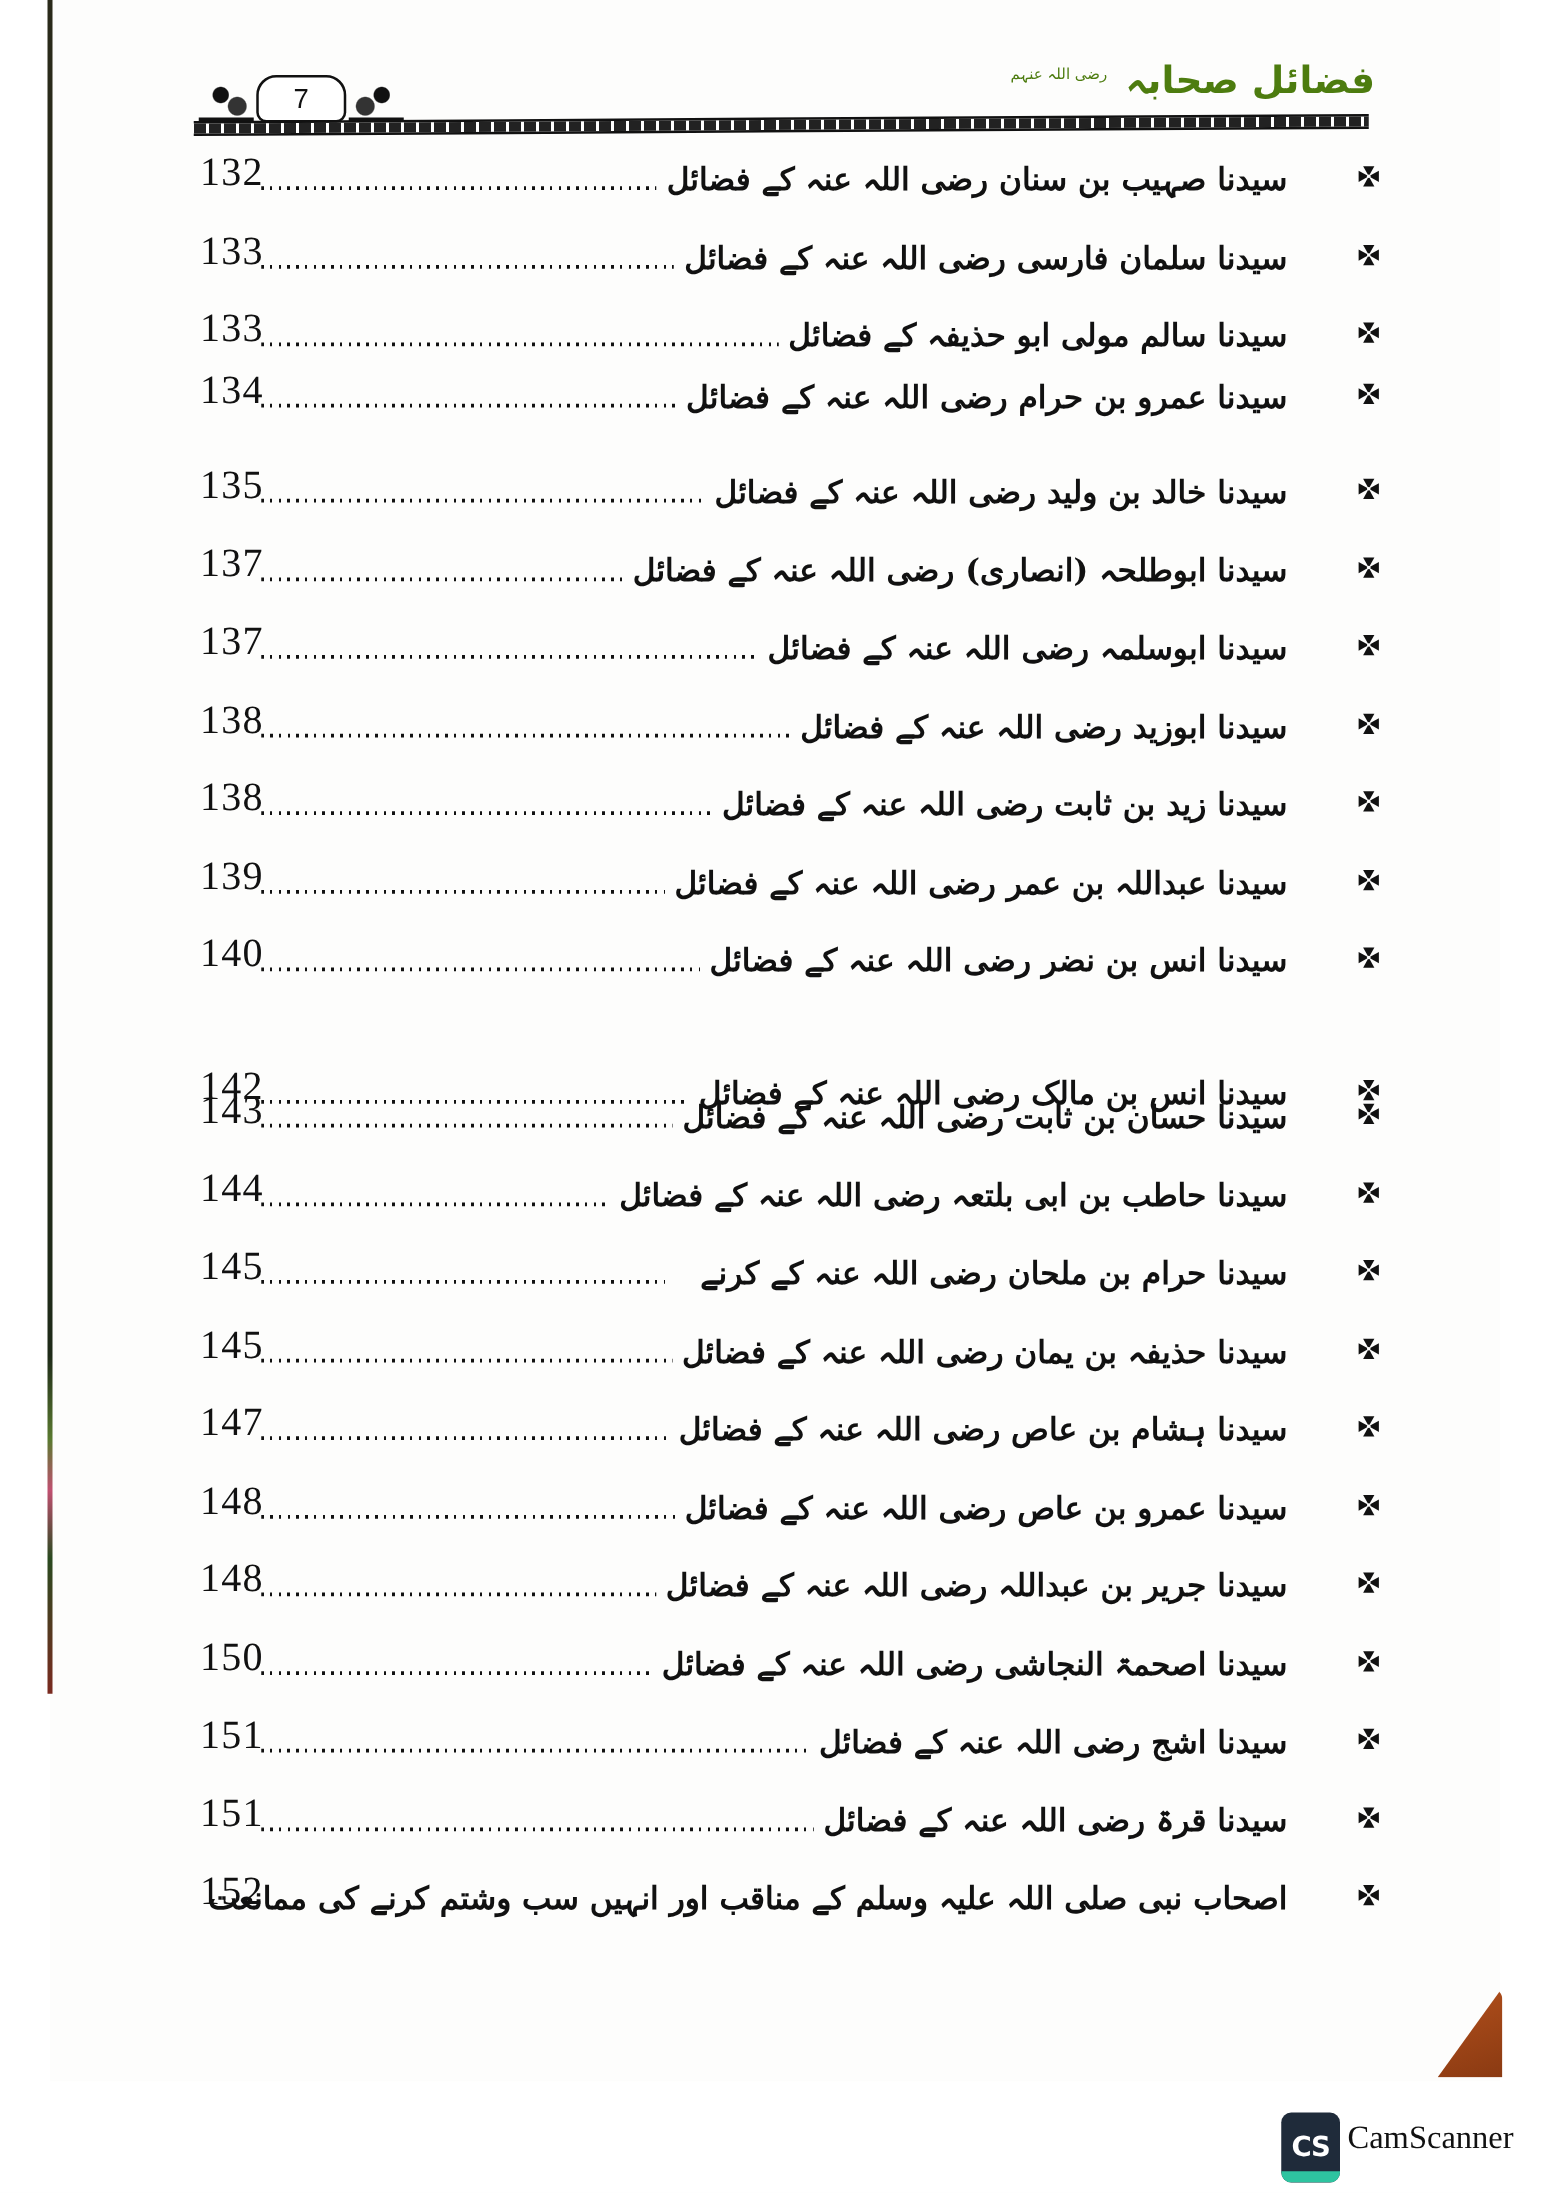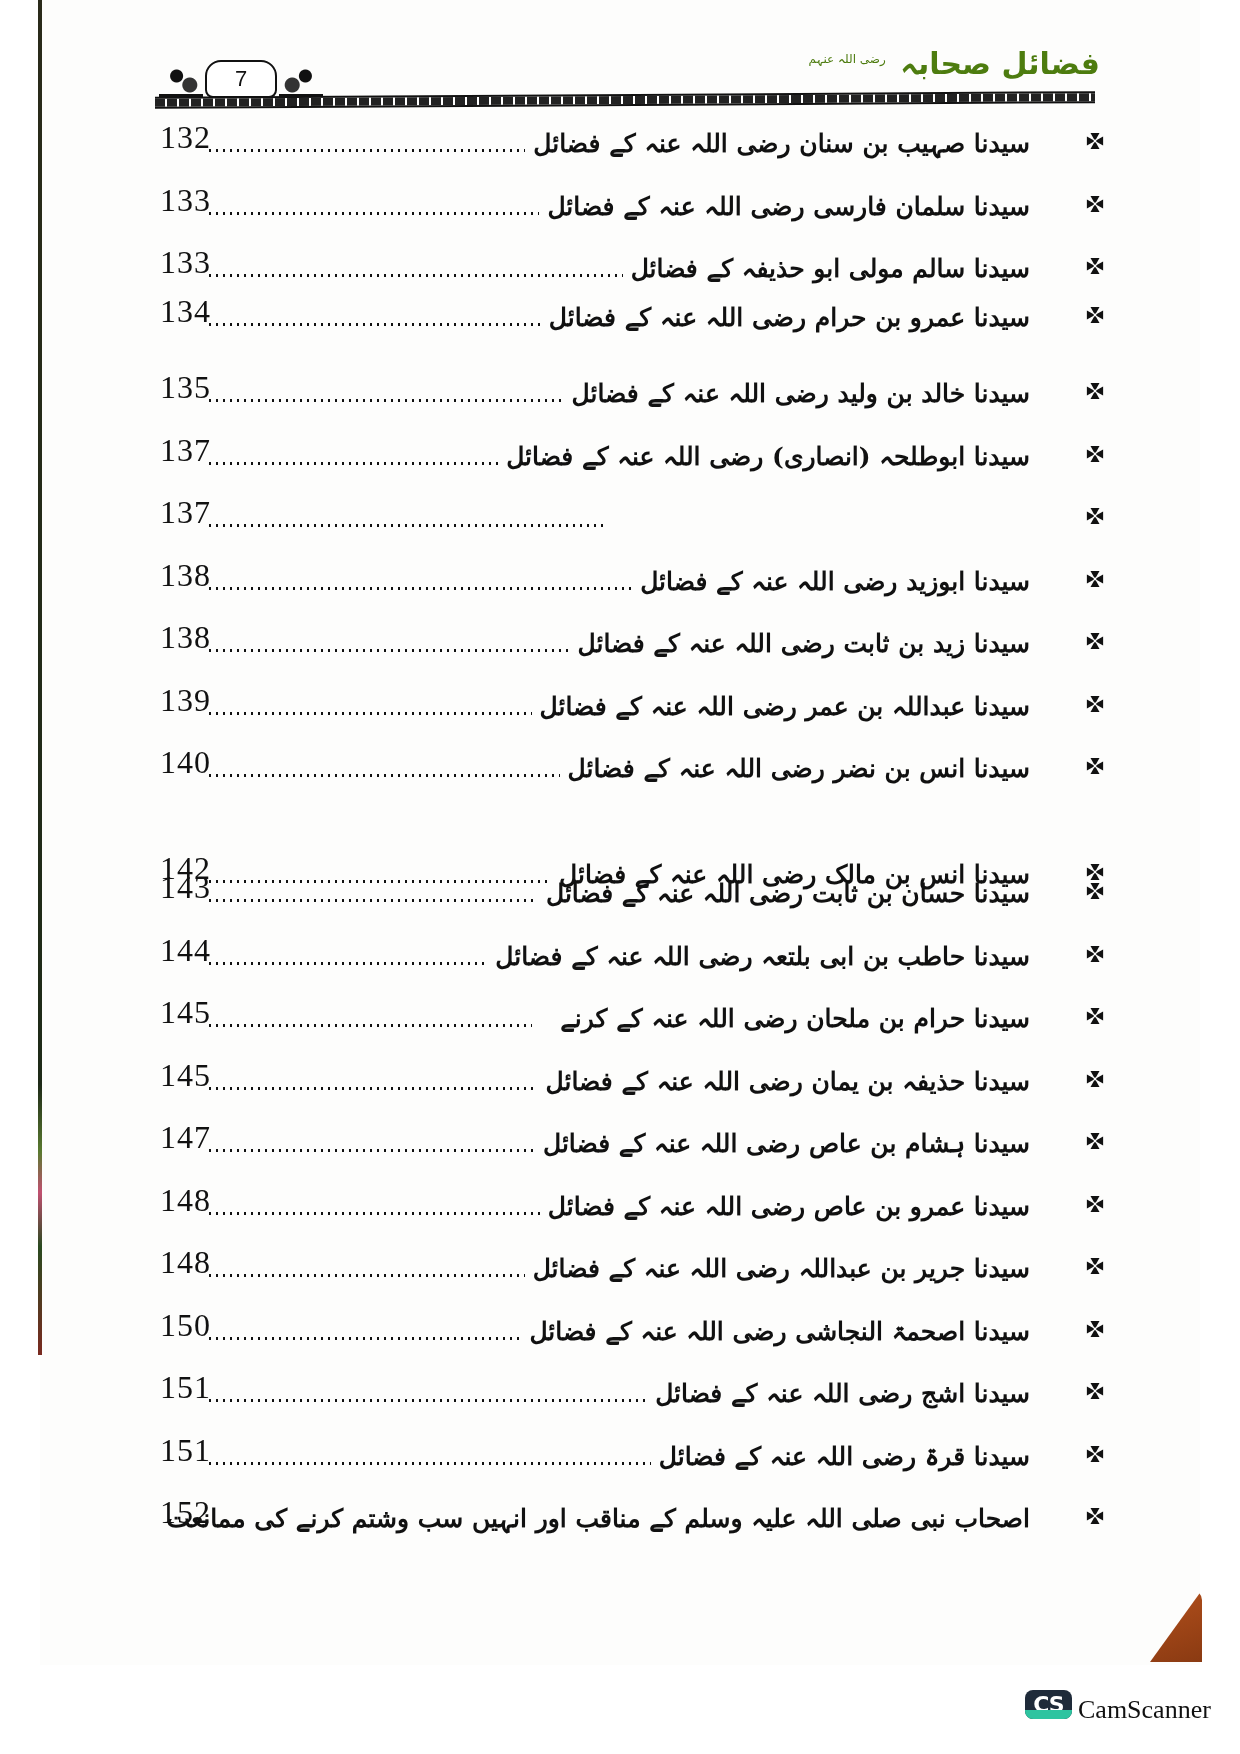--- a/index.html
+++ b/index.html
@@ -74,21 +74,21 @@
   .toc-dots {
     position: absolute; bottom: 10px; height: 3px;
     background: repeating-linear-gradient(90deg, #111 0 2px, transparent 2px 7px);
   }
   .bullet {
     position: absolute; right: -4px; bottom: 12px; width: 18px; height: 18px;
   }
   .bullet svg { width: 18px; height: 18px; display: block; }
   
   .cs-logo {
-    position: absolute; left: 1025px; top: 1690px; width: 47px; height: 29px;
+    position: absolute; left: 1025px; top: 1690px; width: 47px; height: 56px;
     background: #1f2b3a; border-radius: 8px; overflow: hidden;
     color: #fff; font-family: "DejaVu Sans", sans-serif; font-weight: bold; font-size: 22px;
     display: flex; align-items: center; justify-content: center; letter-spacing: -1px;
   }
   .cs-logo::after {
     content: ""; position: absolute; left: 0; bottom: 0; width: 100%; height: 9px; background: #2ec4a0;
   }
   .cs-text {
     position: absolute; left: 1078px; top: 1695px;
     font-family: "Liberation Serif", serif; font-size: 26px; color: #111;
@@ -217,20 +217,23 @@
             <path d="M10 10 L15 19 L5 19 Z"></path>
             <path d="M10 10 L1 15 L1 5 Z"></path>
           </g>
           <circle cx="10" cy="10" r="1.6" fill="#fff"></circle>
         </svg>
       </span>
     </div>
     <div class="toc-row" style="top: 487px;">
       <span class="toc-num">137</span>
       <div class="toc-dots" style="left: 48.7188px; width: 397.297px;"></div>
+      <div class="toc-line">
+        <span class="toc-title">سیدنا ابوسلمہ رضی اللہ عنہ کے فضائل</span>
+      </div>
       <span class="bullet">
         <svg viewBox="0 0 20 20">
           <g fill="#111">
             <path d="M10 10 L5 1 L15 1 Z"></path>
             <path d="M10 10 L19 5 L19 15 Z"></path>
             <path d="M10 10 L15 19 L5 19 Z"></path>
             <path d="M10 10 L1 15 L1 5 Z"></path>
           </g>
           <circle cx="10" cy="10" r="1.6" fill="#fff"></circle>
         </svg>

